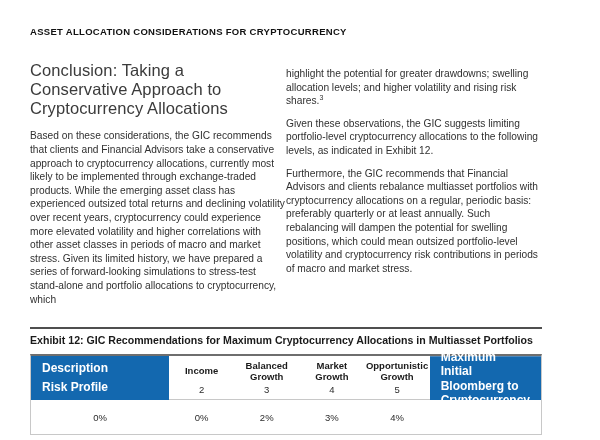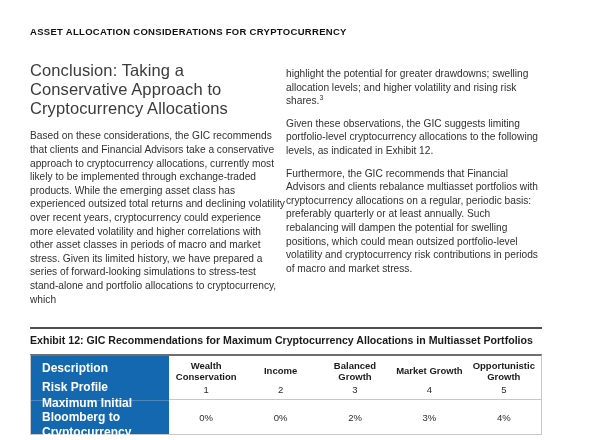--- a/index.html
+++ b/index.html
@@ -140,24 +140,20 @@
     <div class="exhibit-rule"></div>
     <div class="exhibit-title">Exhibit 12: GIC Recommendations for Maximum Cryptocurrency Allocations in Multiasset Portfolios</div>
 
     <div class="ex-table">
 
       <div class="blue-cell blue-head">
         <div>Description</div>
         <div>Risk Profile</div>
       </div>
       <div class="head-cell">
-        <div class="head-name">Wealth Conservation</div>
-        <div class="head-num">1</div>
-      </div>
-      <div class="head-cell">
         <div class="head-name">Income</div>
         <div class="head-num">2</div>
       </div>
       <div class="head-cell">
         <div class="head-name">Balanced Growth</div>
         <div class="head-num">3</div>
       </div>
       <div class="head-cell">
         <div class="head-name">Market Growth</div>
         <div class="head-num">4</div>

